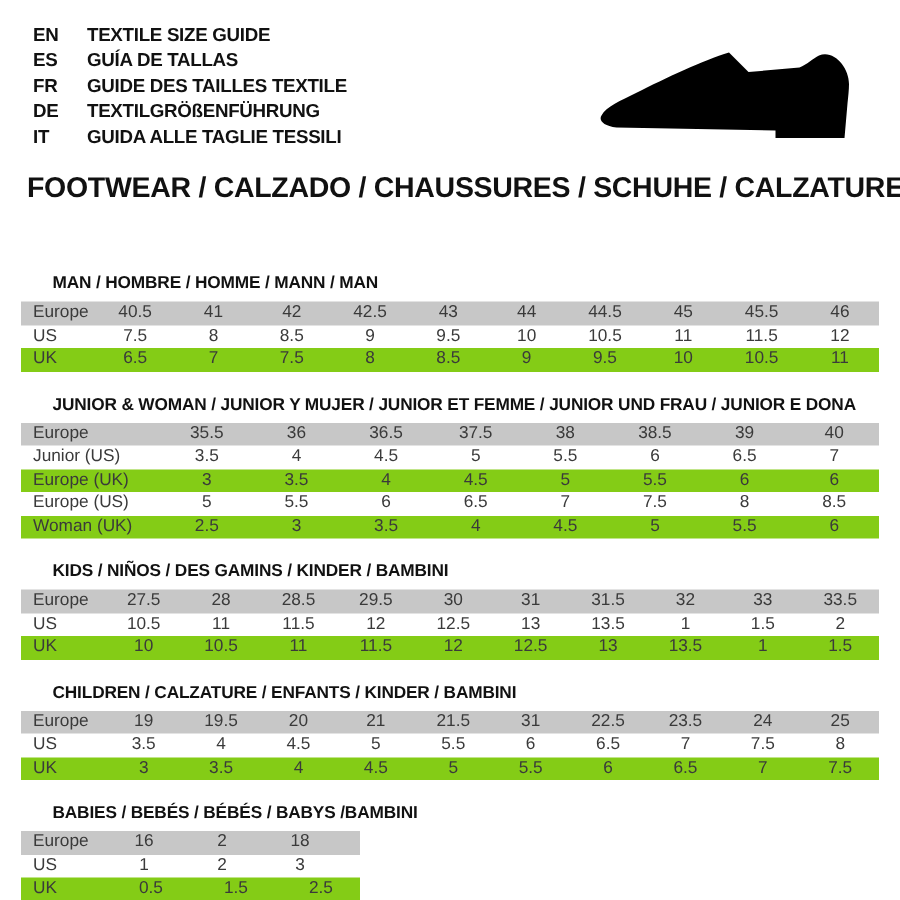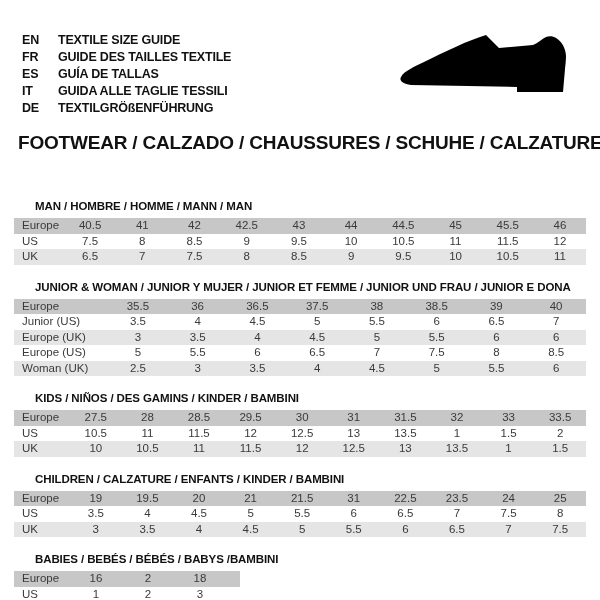--- a/index.html
+++ b/index.html
@@ -13,21 +13,21 @@
     position: relative;
     overflow: hidden;
     font-family: "Liberation Sans", sans-serif;
     color: #111111;
   }
   .page {
     padding: 14px 14px 0 14px;
   }
 
   
-  .lang-block { margin-top: 18px; }
+  .lang-block { margin-top: 1px; }
   .lang-row {
     display: flex;
     padding-left: 8px;
     font-weight: 700;
     font-size: 12.5px;
     line-height: 17px;
     letter-spacing: -0.2px;
     white-space: nowrap;
   }
   .lang-code { width: 36px; flex: 0 0 36px; }
@@ -65,21 +65,21 @@
   .size-table { width: 572px; }
   .size-row {
     display: flex;
     height: 15.5px;
     align-items: center;
     font-size: 11.5px;
     color: #3a3a3a;
     line-height: 15.5px;
   }
   .row-head { background: #c7c7c7; }
-  .row-alt  { background: #e5e5e5; }
+  .row-alt  { background: #84cc16; justify-content: space-between; }
   .row-label {
     flex: 0 0 48px;
     padding-left: 8px;
     white-space: nowrap;
   }
   .cell { flex: 1 1 0; text-align: center; }
 
   
   .size-section:nth-child(1) .row-label { flex-basis: 42px; }
   .size-section:nth-child(2) .row-label { flex-basis: 86px; }
@@ -90,34 +90,34 @@
 <body>
 
 <div class="page">
 
   <div class="lang-block">
     <div class="lang-row">
       <span class="lang-code">EN</span>
       <span class="lang-title">TEXTILE SIZE GUIDE</span>
     </div>
     <div class="lang-row">
+      <span class="lang-code">ES</span>
+      <span class="lang-title">GUÍA DE TALLAS</span>
+    </div>
+    <div class="lang-row">
       <span class="lang-code">FR</span>
       <span class="lang-title">GUIDE DES TAILLES TEXTILE</span>
     </div>
     <div class="lang-row">
-      <span class="lang-code">ES</span>
-      <span class="lang-title">GUÍA DE TALLAS</span>
+      <span class="lang-code">DE</span>
+      <span class="lang-title">TEXTILGRÖßENFÜHRUNG</span>
     </div>
     <div class="lang-row">
       <span class="lang-code">IT</span>
       <span class="lang-title">GUIDA ALLE TAGLIE TESSILI</span>
-    </div>
-    <div class="lang-row">
-      <span class="lang-code">DE</span>
-      <span class="lang-title">TEXTILGRÖßENFÜHRUNG</span>
     </div>
   </div>
 
   <div class="category-title">FOOTWEAR / CALZADO / CHAUSSURES / SCHUHE / CALZATURE</div>
 
   <div id="tables">
       <section class="size-section">
         <h3 class="section-title">MAN / HOMBRE / HOMME / MANN / MAN</h3>
         <div class="size-table">
           <div class="size-row row-head">

